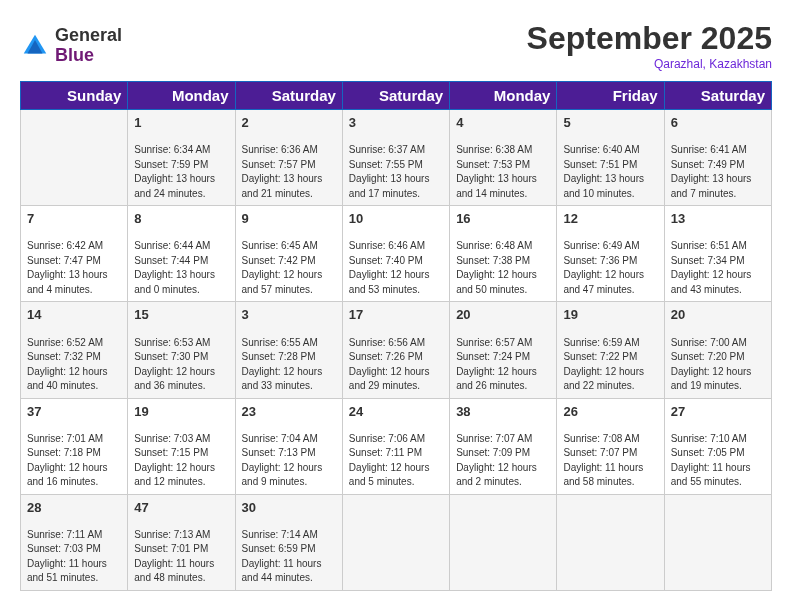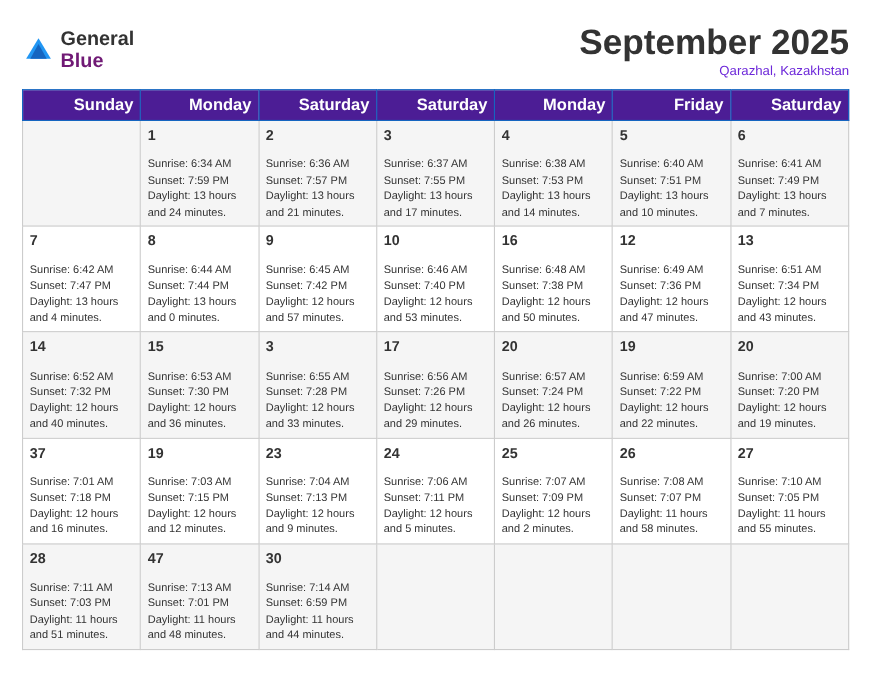--- a/index.html
+++ b/index.html
@@ -276,21 +276,21 @@
           Sunrise: 7:04 AM<br>Sunset: 7:13 PM<br>Daylight: 12 hours and 9 minutes.
         </div>
       </td>
           <td>
         <span class="day-number">24</span>
         <div class="day-info">
           Sunrise: 7:06 AM<br>Sunset: 7:11 PM<br>Daylight: 12 hours and 5 minutes.
         </div>
       </td>
           <td>
-        <span class="day-number">25</span>
+        <span class="day-number">38</span>
         <div class="day-info">
           Sunrise: 7:07 AM<br>Sunset: 7:09 PM<br>Daylight: 12 hours and 2 minutes.
         </div>
       </td>
           <td>
         <span class="day-number">26</span>
         <div class="day-info">
           Sunrise: 7:08 AM<br>Sunset: 7:07 PM<br>Daylight: 11 hours and 58 minutes.
         </div>
       </td>

